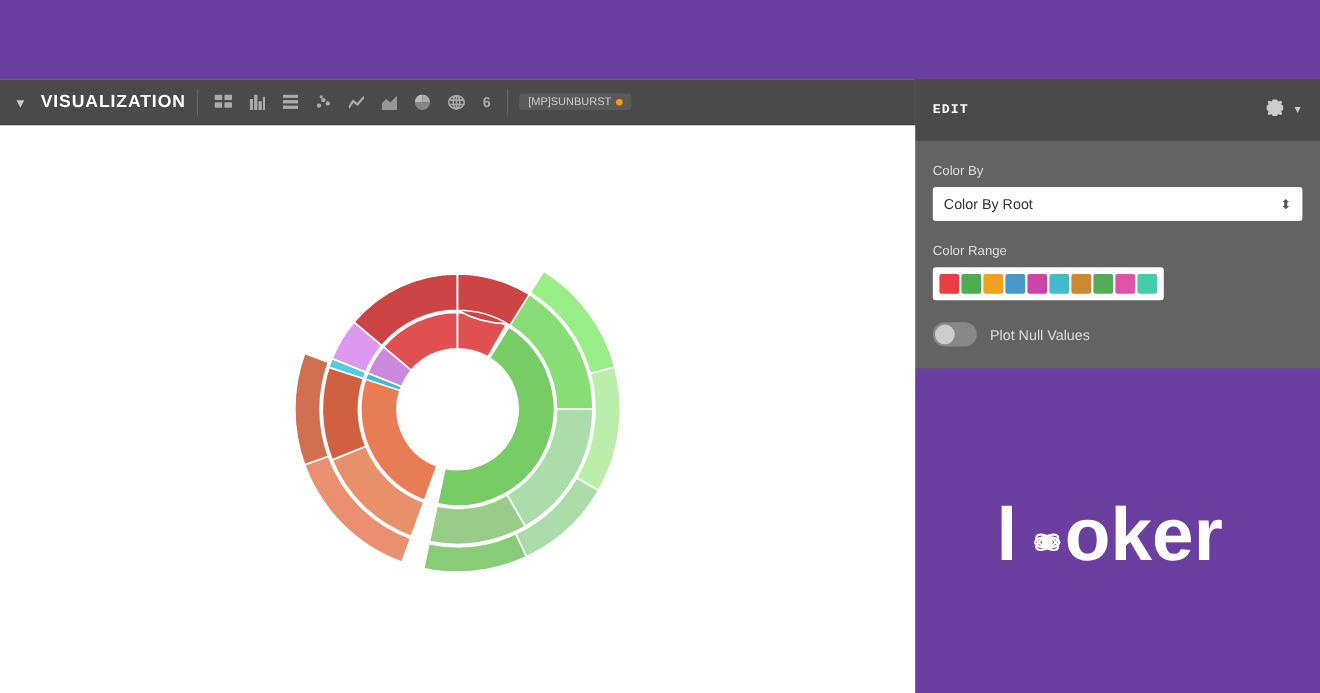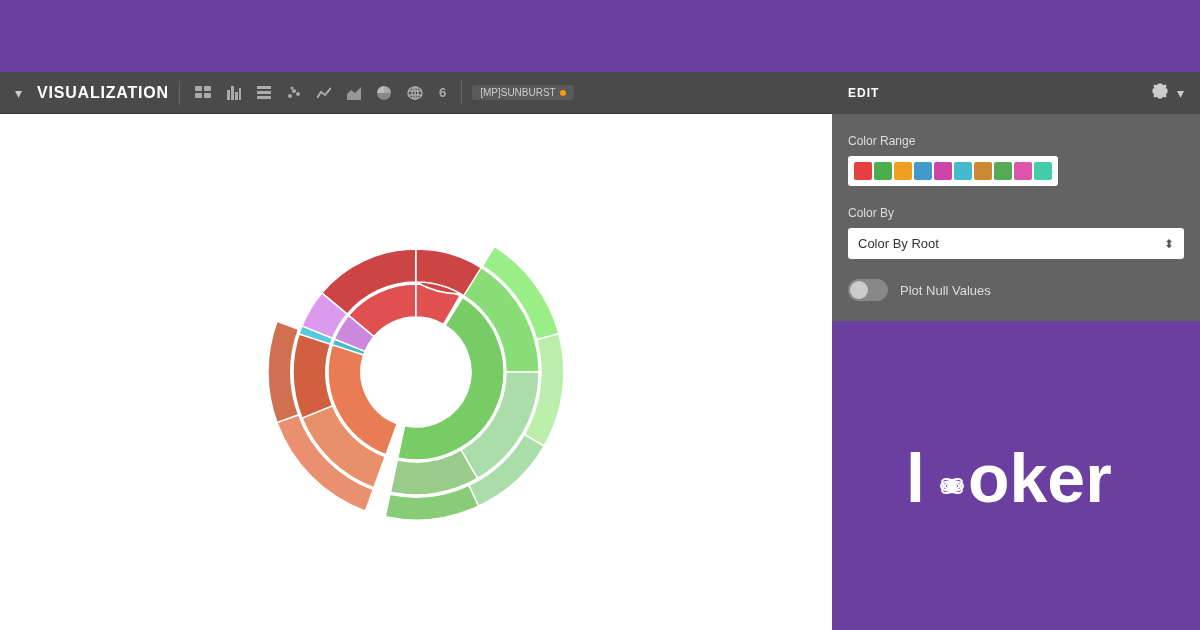--- a/index.html
+++ b/index.html
@@ -107,26 +107,27 @@
 
     
     .right-panel {
       width: 368px;
       background: #636363;
       display: flex;
       flex-direction: column;
     }
 
     .right-panel-top {
-      height: 42px;
+      height: 56px;
       background: #4a4a4a;
       display: flex;
       align-items: center;
       padding: 0 16px;
       justify-content: space-between;
+      font-family: Liberation Mono, monospace;
     }
 
     .edit-label {
       color: #ffffff;
       font-size: 12px;
       font-weight: 700;
       letter-spacing: 1px;
     }
 
     .edit-icons {
@@ -371,45 +372,45 @@
               <path d="M9,6a3,3 0 1,0 0,6a3,3 0 0,0 0,-6M7.1,1.5L6,3.2L3.5,2.5L2.5,3.5L3.2,6L1.5,7.1L1.5,10.9L3.2,12L2.5,14.5L3.5,15.5L6,14.8L7.1,16.5L10.9,16.5L12,14.8L14.5,15.5L15.5,14.5L14.8,12L16.5,10.9L16.5,7.1L14.8,6L15.5,3.5L14.5,2.5L12,3.2L10.9,1.5Z"></path>
             </svg>
           </span>
           <span class="edit-icon" style="color:#cccccc;font-size:14px;">▾</span>
         </div>
       </div>
 
       <div class="right-panel-content">
 
         <div class="field-group">
+          <span class="field-label">Color By</span>
+          <div class="select-wrapper">
+            <select class="select-field">
+              <option>Color By Root</option>
+            </select>
+            <span class="select-arrow">⬍</span>
+          </div>
+        </div>
+
+        <div class="field-group">
           <span class="field-label">Color Range</span>
           <div class="color-swatches">
             <div class="color-swatch" style="background:#e84040;"></div>
             <div class="color-swatch" style="background:#4cad4c;"></div>
             <div class="color-swatch" style="background:#f0a020;"></div>
             <div class="color-swatch" style="background:#4499cc;"></div>
             <div class="color-swatch" style="background:#cc44aa;"></div>
             <div class="color-swatch" style="background:#44bbcc;"></div>
             <div class="color-swatch" style="background:#cc8833;"></div>
             <div class="color-swatch" style="background:#55aa55;"></div>
             <div class="color-swatch" style="background:#dd55aa;"></div>
             <div class="color-swatch" style="background:#44ccaa;"></div>
           </div>
         </div>
 
-        <div class="field-group">
-          <span class="field-label">Color By</span>
-          <div class="select-wrapper">
-            <select class="select-field">
-              <option>Color By Root</option>
-            </select>
-            <span class="select-arrow">⬍</span>
-          </div>
-        </div>
-
         <div class="toggle-row">
           <div class="toggle">
             <div class="toggle-knob"></div>
           </div>
           <span class="toggle-text">Plot Null Values</span>
         </div>
 
       </div>
 
       <div class="bottom-right">

